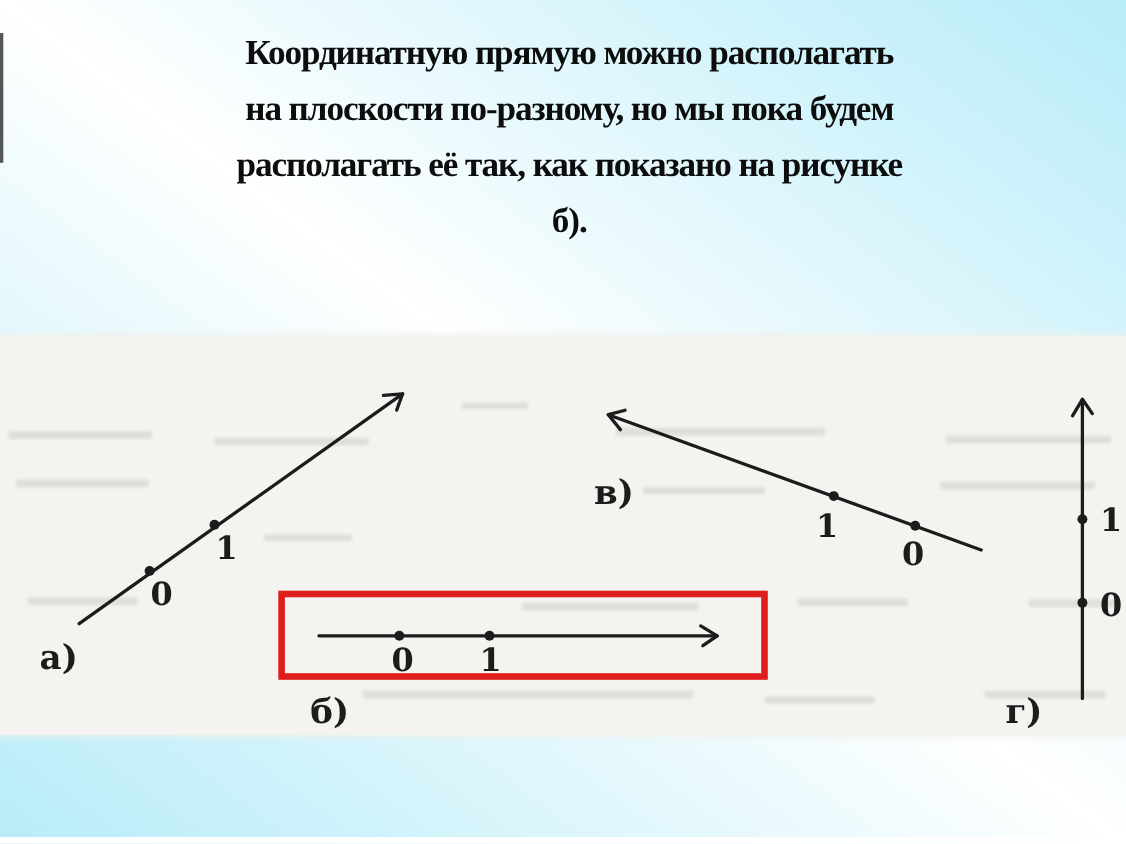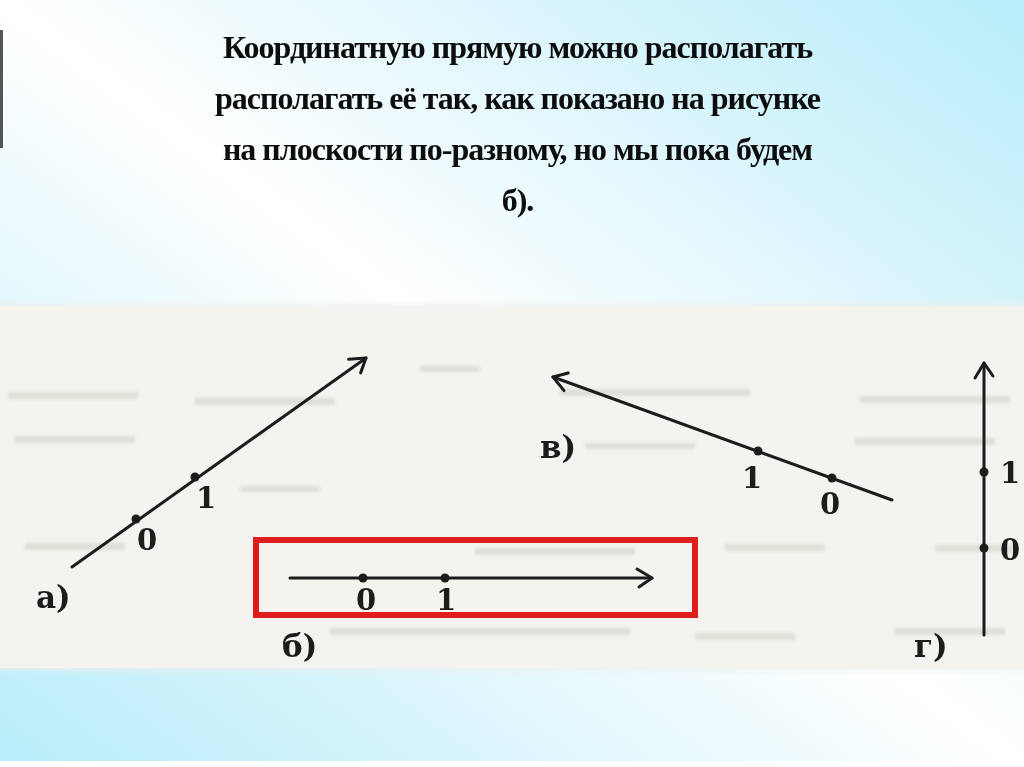--- a/index.html
+++ b/index.html
@@ -61,22 +61,22 @@
     background: #ffffff;
   }
 </style>
 </head>
 <body>
 
 <div class="slide">
 
   <div class="title">
     <div class="title-line">Координатную прямую можно располагать</div>
+    <div class="title-line">на плоскости по-разному, но мы пока будем</div>
     <div class="title-line">располагать её так, как показано на рисунке</div>
-    <div class="title-line">на плоскости по-разному, но мы пока будем</div>
     <div class="title-line">б).</div>
   </div>
 
   <div class="edge-artifact"></div>
 
   <div class="scan">
     <svg width="1024" height="362" viewBox="0 0 1024 362" xmlns="http://www.w3.org/2000/svg">
       <defs>
         <marker id="arrow" markerUnits="userSpaceOnUse" markerWidth="26" markerHeight="26" refX="19" refY="12" orient="auto">
           <polyline points="4,3 19,12 6,21" fill="none" stroke="#1c1c1c" stroke-width="3" stroke-linecap="round" stroke-linejoin="round"></polyline>

